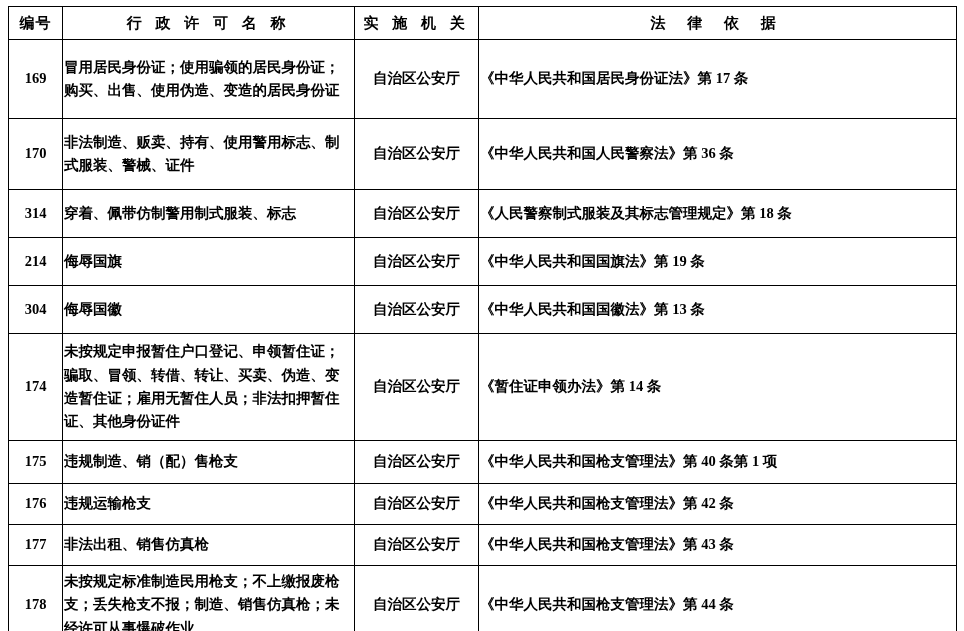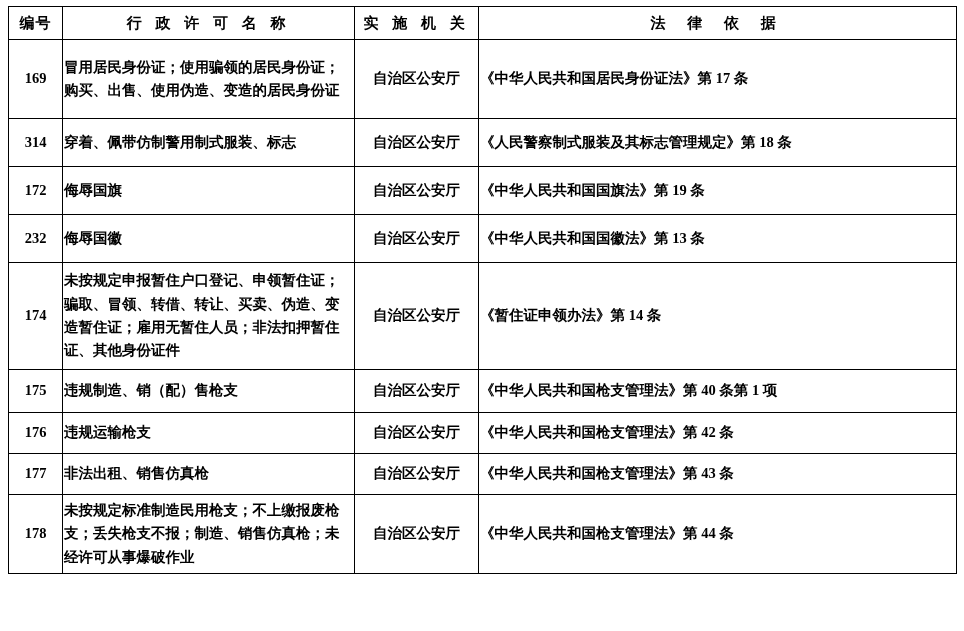--- a/index.html
+++ b/index.html
@@ -105,34 +105,40 @@
         <td class="hdr-wide">法  律  依  据</td>
       </tr>
     </thead>
     <tbody>
       <tr class="r-169">
         <td class="no">169</td>
         <td class="name">冒用居民身份证；使用骗领的居民身份证；购买、出售、使用伪造、变造的居民身份证</td>
         <td class="org">自治区公安厅</td>
         <td class="law">《中华人民共和国居民身份证法》第 17 条</td>
       </tr>
+      <tr class="r-170">
+        <td class="no">170</td>
+        <td class="name">非法制造、贩卖、持有、使用警用标志、制式服装、警械、证件</td>
+        <td class="org">自治区公安厅</td>
+        <td class="law">《中华人民共和国人民警察法》第 36 条</td>
+      </tr>
       <tr class="r-171">
         <td class="no">314</td>
         <td class="name">穿着、佩带仿制警用制式服装、标志</td>
         <td class="org">自治区公安厅</td>
         <td class="law">《人民警察制式服装及其标志管理规定》第 18 条</td>
       </tr>
       <tr class="r-172">
-        <td class="no">172</td>
+        <td class="no">214</td>
         <td class="name">侮辱国旗</td>
         <td class="org">自治区公安厅</td>
         <td class="law">《中华人民共和国国旗法》第 19 条</td>
       </tr>
       <tr class="r-173">
-        <td class="no">232</td>
+        <td class="no">304</td>
         <td class="name">侮辱国徽</td>
         <td class="org">自治区公安厅</td>
         <td class="law">《中华人民共和国国徽法》第 13 条</td>
       </tr>
       <tr class="r-174">
         <td class="no">174</td>
         <td class="name">未按规定申报暂住户口登记、申领暂住证；骗取、冒领、转借、转让、买卖、伪造、变造暂住证；雇用无暂住人员；非法扣押暂住证、其他身份证件</td>
         <td class="org">自治区公安厅</td>
         <td class="law">《暂住证申领办法》第 14 条</td>
       </tr>

